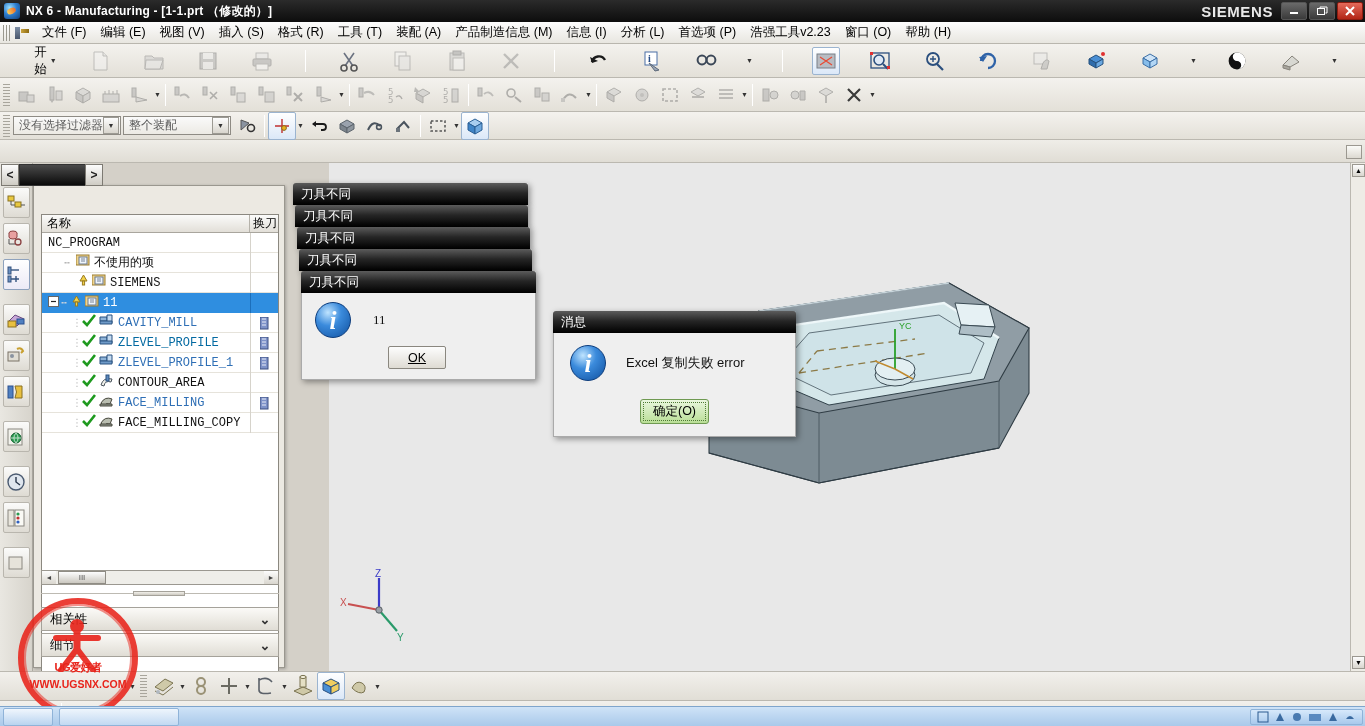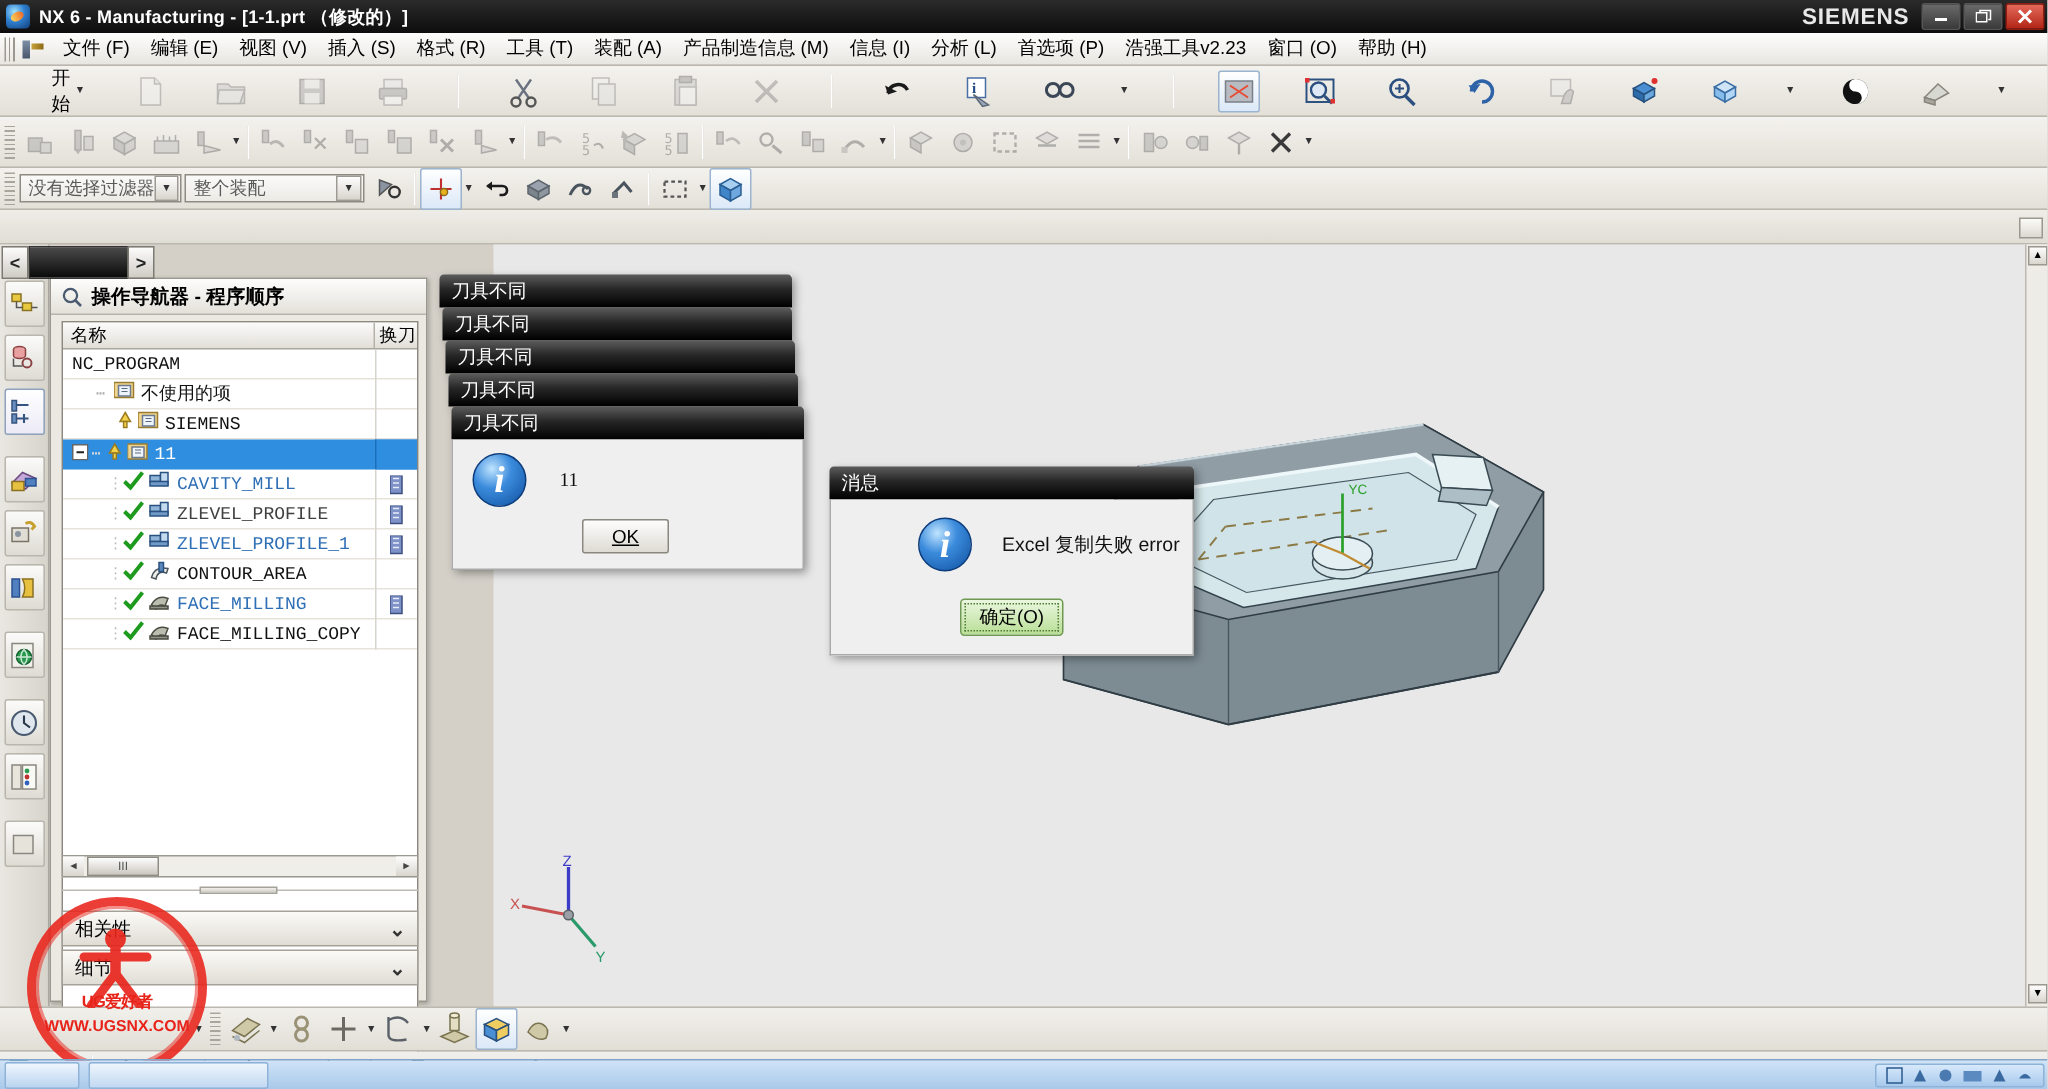--- a/index.html
+++ b/index.html
@@ -729,21 +729,21 @@
       </div>
     <div class="caret">▼</div>
   </div>
 
   <div class="tb tb3">
     <div class="grip"></div>
     <div class="selcombo" style="width:108px">
       <div class="txt">没有选择过滤器</div>
       <div class="arw" style="margin-left:auto">▼</div>
     </div>
-    <div class="selcombo" style="width:120px">
+    <div class="selcombo" style="width:108px">
       <div class="txt">整个装配</div>
       <div class="arw" style="margin-left:auto">▼</div>
     </div>
     <div class="ti">
       <svg width="20" height="20">
           <path d="M4 4 L12 7 L4 14z" fill="#8a93a0" stroke="#555"></path>
           <circle cx="14" cy="12" r="3.5" fill="none" stroke="#333" stroke-width="1.6"></circle>
         </svg>
       </div>
     <div class="sep"></div>
@@ -922,29 +922,20 @@
         </svg>
       </div>
     <div class="rbi gap">
       <svg width="20" height="18">
           <rect x="3" y="3" width="13" height="12" fill="#e6e3da" stroke="#8a8780"></rect>
         </svg>
       </div>
   </div>
 
   <div class="onav">
-    <div class="onav-title">
-      <span class="oicon">
-        <svg width="14" height="14">
-            <ellipse cx="6" cy="6" rx="4.4" ry="4.4" fill="none" stroke="#4a5a70" stroke-width="1.5"></ellipse>
-            <path d="M9 9 L13 13" stroke="#4a5a70" stroke-width="1.8"></path>
-          </svg>
-      </span>
-      <span>操作导航器 - 程序顺序</span>
-    </div>
 
     <div class="tree-wrap">
       <div class="tree-head">
         <div class="c1">名称</div>
         <div class="c2">换刀</div>
       </div>
 
       <div class="trow gridline">
         <span style="width:6px"></span>
         <span class="lbl" style="color:#111">NC_PROGRAM</span>
@@ -1042,21 +1033,21 @@
               <path d="M1 7 L5 11 L13 1" fill="none" stroke="#1e9a1e" stroke-width="2.6"></path>
             </svg>
         </span>
         <span style="margin-right:4px">
           <svg width="15" height="13">
               <path d="M1 3 h7 v4 h-7z" fill="#8fb4d8" stroke="#2a5280"></path>
               <path d="M8 1 h5 v8 h-5z" fill="#c5dbf0" stroke="#2a5280"></path>
               <path d="M1 7 h12 v3 h-12z" fill="#6f9ac8" stroke="#2a5280"></path>
             </svg>
         </span>
-        <span class="lbl" style="color:#404040">ZLEVEL_PROFILE</span>
+        <span class="lbl" style="color:#0369a1">ZLEVEL_PROFILE</span>
         <span class="rcol">
           <svg width="9" height="13">
               <rect x="0" y="0" width="8" height="12" fill="#7e92c8" stroke="#3d4f80"></rect>
               <path d="M2 2h4M2 5h4M2 8h4" stroke="#e8ecf8" stroke-width="1"></path>
             </svg>
         </span>
       </div>
 
       <div class="trow gridline">
         <span style="width:30px"></span>
@@ -1185,21 +1176,21 @@
       <div style="position:absolute; left:86px; bottom:10px;">
         <div class="btn-std">
           <span style="text-decoration:underline">OK</span>
         </div>
       </div>
     </div>
   </div>
 
   <div class="dlg" style="left:553px; top:311px; width:243px;">
     <div class="dlg-tb">消息</div>
-    <div class="dlg-body" style="height:104px; position:relative;padding-left:42px;">
+    <div class="dlg-body" style="height:104px; position:relative;">
       <div style="display:flex; align-items:center; padding:12px 0 0 16px; gap:20px;">
         <div class="dlg-ico"></div>
         <div style="font-size:13px;color:#111;">Excel 复制失败 error</div>
       </div>
       <div style="position:absolute; left:0; right:0; bottom:12px; display:flex; justify-content:center;">
         <div class="btn-green">
           <span>确定(O)</span>
         </div>
       </div>
     </div>

